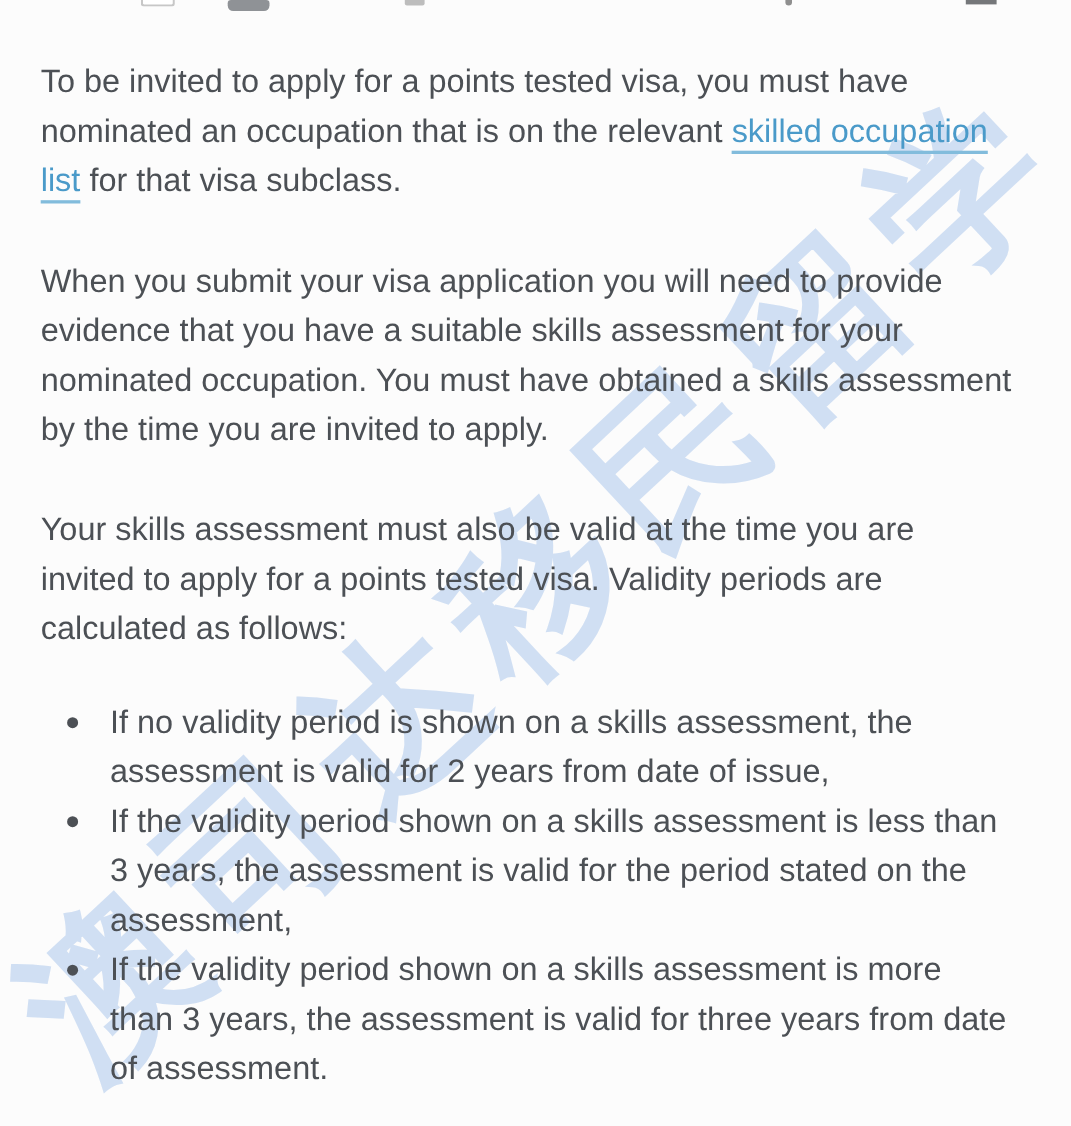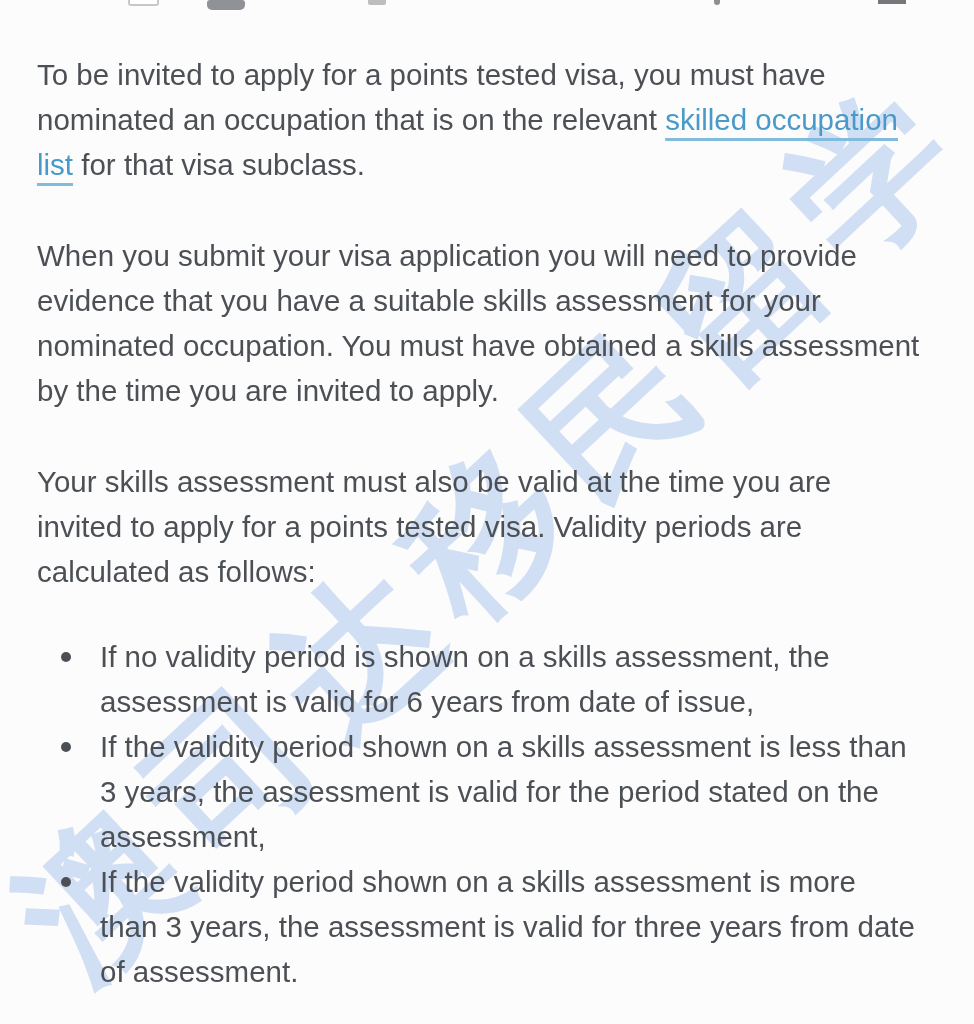--- a/index.html
+++ b/index.html
@@ -105,18 +105,18 @@
 
 <main class="content">
 
   <p><span>To be invited to apply for a points tested visa, you must have nominated an occupation that is on the relevant </span><a class="inline-link" href="#">skilled occupation list</a><span> for that visa subclass.</span></p>
 
   <p>When you submit your visa application you will need to provide evidence that you have a suitable skills assessment for your nominated occupation. You must have obtained a skills assessment by the time you are invited to apply.</p>
 
   <p>Your skills assessment must also be valid at the time you are invited to apply for a points tested visa. Validity periods are calculated as follows:</p>
 
   <ul class="validity-list">
-    <li>If no validity period is shown on a skills assessment, the assessment is valid for 6 years from date of issue,</li>
+    <li>If no validity period is shown on a skills assessment, the assessment is valid for 2 years from date of issue,</li>
     <li>If the validity period shown on a skills assessment is less than 3 years, the assessment is valid for the period stated on the assessment,</li>
     <li>If the validity period shown on a skills assessment is more than 3 years, the assessment is valid for three years from date of assessment.</li>
   </ul>
 
 </main>
 
 </body></html>

